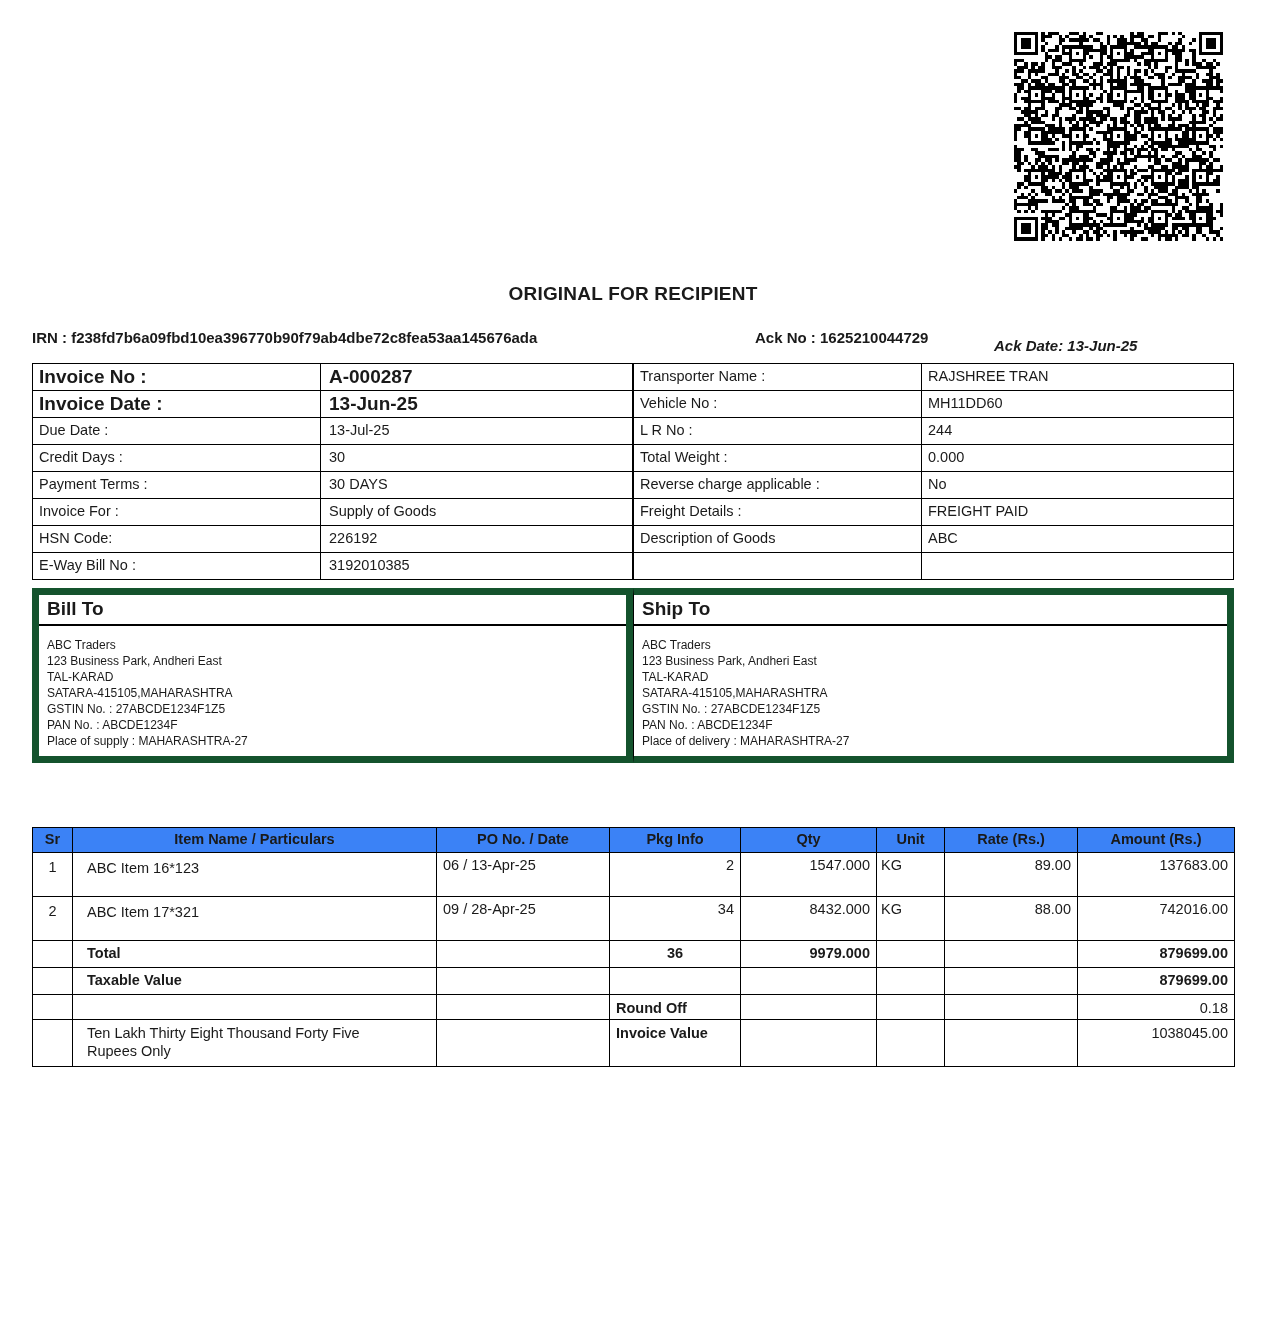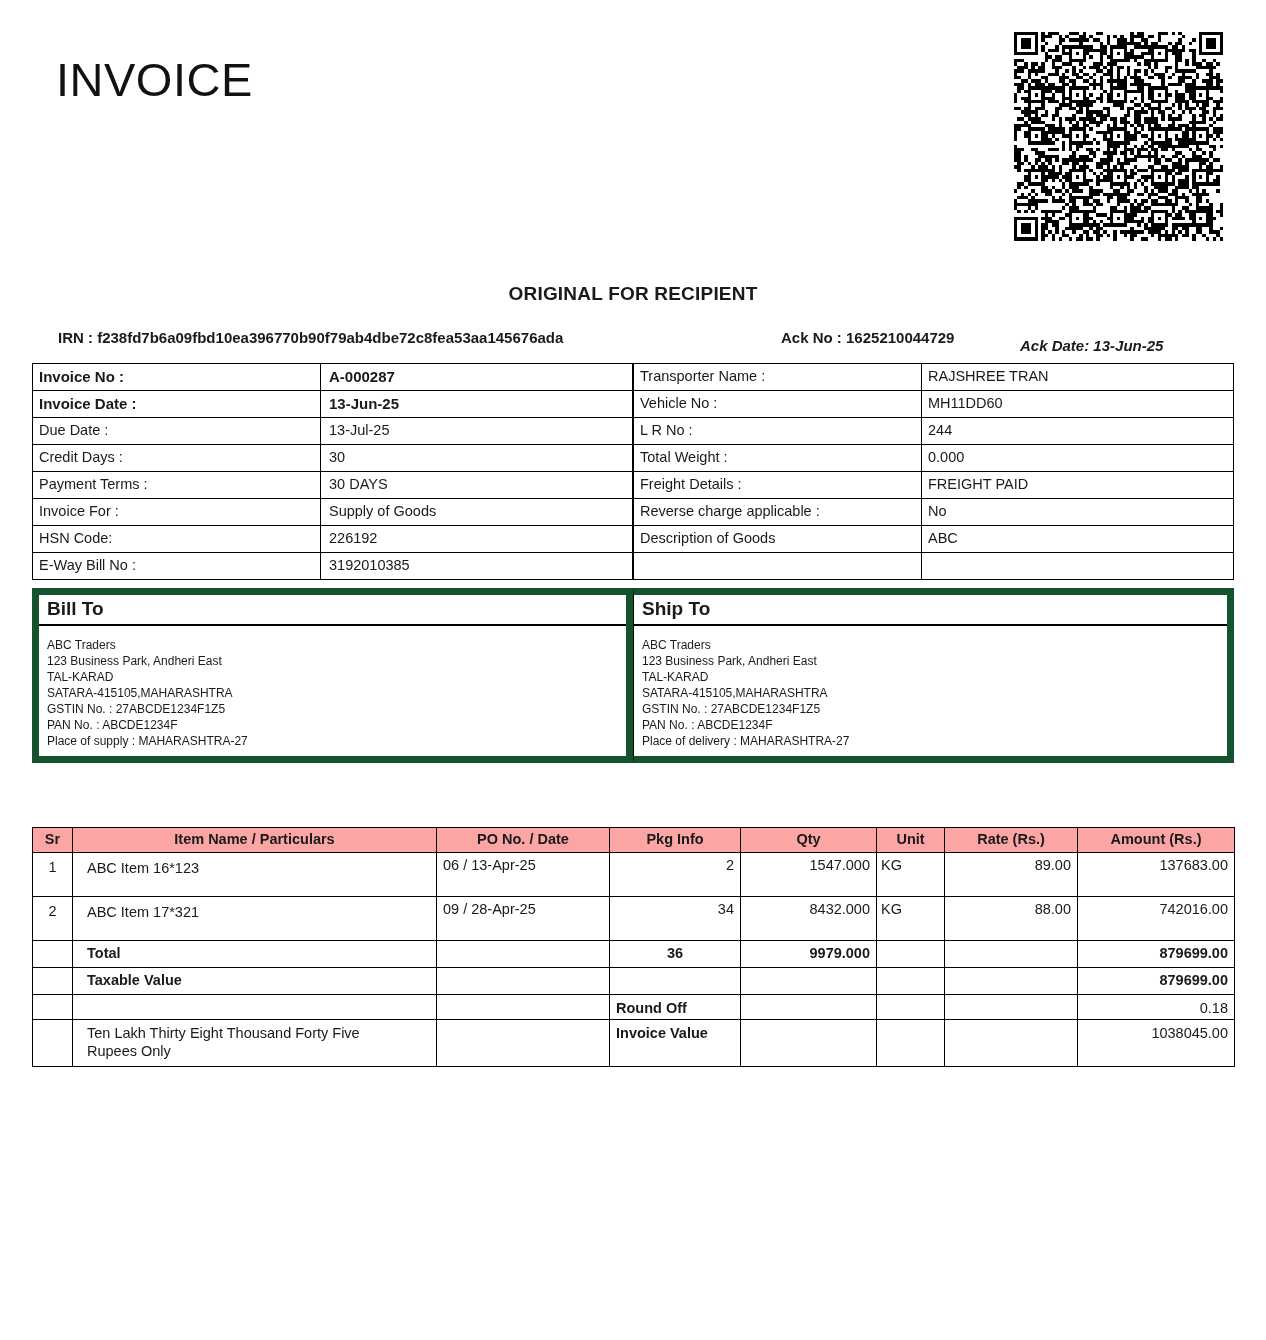--- a/index.html
+++ b/index.html
@@ -45,21 +45,20 @@
   }
 
   
   .irn-row {
     position: absolute;
     left: 32px; top: 329px;
     width: 1202px;
     height: 24px;
     font-size: 15px;
     font-weight: bold;
-    margin-left: 26px;
   }
   .irn-row .irn { position: absolute; left: 0; top: 0; white-space: nowrap; }
   .irn-row .ack-no { position: absolute; left: 723px; top: 0; white-space: nowrap; }
   .irn-row .ack-date { position: absolute; left: 962px; top: 8px; white-space: nowrap; font-style: italic; }
 
   
   .details {
     position: absolute;
     left: 32px; top: 363px;
     width: 1202px;
@@ -74,21 +73,21 @@
   .details td {
     border: 1px solid #000;
     height: 27px;
     padding: 1px 6px;
     font-size: 14.5px;
     vertical-align: middle;
     line-height: 1.1;
   }
   .details .lbl { width: 48%; }
   .details .val { width: 52%; }
-  .details tr.strong td { font-weight: bold; font-size: 15px; }
+  .details tr.strong td { font-weight: bold; font-size: 19px; }
   .details .col.left .val { padding-left: 8px; }
   .details .col.left .val span { display: inline-block; min-width: 145px; }
   .details .col.right .val { padding-left: 6px; }
 
   
   .parties {
     position: absolute;
     left: 32px; top: 588px;
     width: 1202px;
     display: flex;
@@ -127,21 +126,21 @@
     table-layout: fixed;
   }
   .items th, .items td {
     border: 1px solid #000;
     font-size: 14.5px;
     padding: 2px 6px;
     vertical-align: top;
     line-height: 1.2;
   }
   .items thead th {
-    background: #fca5a5;
+    background: #3b82f6;
     font-weight: bold;
     text-align: center;
     height: 25px;
     vertical-align: middle;
     padding: 1px 4px;
   }
   .items td.c { text-align: center; }
   .items td.r { text-align: right; }
   .items td.l { text-align: left; }
   .items tbody tr.item td { height: 44px; }
@@ -175,21 +174,20 @@
   .w-qty   { width: 136px; }
   .w-unit  { width: 68px; }
   .w-rate  { width: 133px; }
   .w-amt   { width: 157px; }
 </style>
 </head>
 <body>
 
 <div class="page">
 
-  <div class="invoice-title">INVOICE</div>
 
   <div class="qr-wrap">
     <svg viewBox="0 0 61 61" shape-rendering="crispEdges" aria-hidden="true">
       <rect width="61" height="61" fill="#fff"></rect>
       <g fill="#000" id="qr-cells">
           <path d="M0 0h1v1h-1zM1 0h1v1h-1zM2 0h1v1h-1zM3 0h1v1h-1zM4 0h1v1h-1zM5 0h1v1h-1zM6 0h1v1h-1zM8 0h1v1h-1zM10 0h1v1h-1zM11 0h1v1h-1zM12 0h1v1h-1zM16 0h1v1h-1zM17 0h1v1h-1zM18 0h1v1h-1zM20 0h1v1h-1zM24 0h1v1h-1zM25 0h1v1h-1zM34 0h1v1h-1zM36 0h1v1h-1zM37 0h1v1h-1zM42 0h1v1h-1zM43 0h1v1h-1zM44 0h1v1h-1zM46 0h1v1h-1zM48 0h1v1h-1zM54 0h1v1h-1zM55 0h1v1h-1zM56 0h1v1h-1zM57 0h1v1h-1zM58 0h1v1h-1zM59 0h1v1h-1zM60 0h1v1h-1zM0 1h1v1h-1zM6 1h1v1h-1zM8 1h1v1h-1zM9 1h1v1h-1zM10 1h1v1h-1zM13 1h1v1h-1zM15 1h1v1h-1zM19 1h1v1h-1zM20 1h1v1h-1zM22 1h1v1h-1zM27 1h1v1h-1zM29 1h1v1h-1zM31 1h1v1h-1zM34 1h1v1h-1zM35 1h1v1h-1zM36 1h1v1h-1zM37 1h1v1h-1zM39 1h1v1h-1zM40 1h1v1h-1zM42 1h1v1h-1zM49 1h1v1h-1zM54 1h1v1h-1zM60 1h1v1h-1zM0 2h1v1h-1zM2 2h1v1h-1zM3 2h1v1h-1zM4 2h1v1h-1zM6 2h1v1h-1zM8 2h1v1h-1zM13 2h1v1h-1zM14 2h1v1h-1zM16 2h1v1h-1zM17 2h1v1h-1zM18 2h1v1h-1zM19 2h1v1h-1zM20 2h1v1h-1zM21 2h1v1h-1zM23 2h1v1h-1zM24 2h1v1h-1zM27 2h1v1h-1zM30 2h1v1h-1zM31 2h1v1h-1zM32 2h1v1h-1zM34 2h1v1h-1zM37 2h1v1h-1zM38 2h1v1h-1zM42 2h1v1h-1zM48 2h1v1h-1zM52 2h1v1h-1zM54 2h1v1h-1zM56 2h1v1h-1zM57 2h1v1h-1zM58 2h1v1h-1zM60 2h1v1h-1zM0 3h1v1h-1zM2 3h1v1h-1zM3 3h1v1h-1zM4 3h1v1h-1zM6 3h1v1h-1zM9 3h1v1h-1zM13 3h1v1h-1zM19 3h1v1h-1zM25 3h1v1h-1zM27 3h1v1h-1zM30 3h1v1h-1zM31 3h1v1h-1zM32 3h1v1h-1zM33 3h1v1h-1zM34 3h1v1h-1zM35 3h1v1h-1zM36 3h1v1h-1zM38 3h1v1h-1zM40 3h1v1h-1zM41 3h1v1h-1zM45 3h1v1h-1zM47 3h1v1h-1zM48 3h1v1h-1zM51 3h1v1h-1zM54 3h1v1h-1zM56 3h1v1h-1zM57 3h1v1h-1zM58 3h1v1h-1zM60 3h1v1h-1zM0 4h1v1h-1zM2 4h1v1h-1zM3 4h1v1h-1zM4 4h1v1h-1zM6 4h1v1h-1zM8 4h1v1h-1zM12 4h1v1h-1zM14 4h1v1h-1zM15 4h1v1h-1zM16 4h1v1h-1zM17 4h1v1h-1zM18 4h1v1h-1zM19 4h1v1h-1zM20 4h1v1h-1zM21 4h1v1h-1zM22 4h1v1h-1zM25 4h1v1h-1zM26 4h1v1h-1zM28 4h1v1h-1zM29 4h1v1h-1zM30 4h1v1h-1zM31 4h1v1h-1zM32 4h1v1h-1zM35 4h1v1h-1zM36 4h1v1h-1zM37 4h1v1h-1zM38 4h1v1h-1zM39 4h1v1h-1zM40 4h1v1h-1zM41 4h1v1h-1zM42 4h1v1h-1zM43 4h1v1h-1zM44 4h1v1h-1zM46 4h1v1h-1zM47 4h1v1h-1zM49 4h1v1h-1zM54 4h1v1h-1zM56 4h1v1h-1zM57 4h1v1h-1zM58 4h1v1h-1zM60 4h1v1h-1zM0 5h1v1h-1zM6 5h1v1h-1zM8 5h1v1h-1zM10 5h1v1h-1zM11 5h1v1h-1zM12 5h1v1h-1zM14 5h1v1h-1zM16 5h1v1h-1zM20 5h1v1h-1zM21 5h1v1h-1zM22 5h1v1h-1zM23 5h1v1h-1zM24 5h1v1h-1zM25 5h1v1h-1zM26 5h1v1h-1zM28 5h1v1h-1zM32 5h1v1h-1zM34 5h1v1h-1zM39 5h1v1h-1zM40 5h1v1h-1zM44 5h1v1h-1zM45 5h1v1h-1zM46 5h1v1h-1zM47 5h1v1h-1zM48 5h1v1h-1zM49 5h1v1h-1zM51 5h1v1h-1zM52 5h1v1h-1zM54 5h1v1h-1zM60 5h1v1h-1zM0 6h1v1h-1zM1 6h1v1h-1zM2 6h1v1h-1zM3 6h1v1h-1zM4 6h1v1h-1zM5 6h1v1h-1zM6 6h1v1h-1zM9 6h1v1h-1zM14 6h1v1h-1zM15 6h1v1h-1zM16 6h1v1h-1zM18 6h1v1h-1zM20 6h1v1h-1zM21 6h1v1h-1zM25 6h1v1h-1zM26 6h1v1h-1zM28 6h1v1h-1zM30 6h1v1h-1zM32 6h1v1h-1zM33 6h1v1h-1zM34 6h1v1h-1zM37 6h1v1h-1zM38 6h1v1h-1zM39 6h1v1h-1zM40 6h1v1h-1zM42 6h1v1h-1zM44 6h1v1h-1zM46 6h1v1h-1zM47 6h1v1h-1zM48 6h1v1h-1zM52 6h1v1h-1zM54 6h1v1h-1zM55 6h1v1h-1zM56 6h1v1h-1zM57 6h1v1h-1zM58 6h1v1h-1zM59 6h1v1h-1zM60 6h1v1h-1zM9 7h1v1h-1zM10 7h1v1h-1zM12 7h1v1h-1zM13 7h1v1h-1zM16 7h1v1h-1zM20 7h1v1h-1zM22 7h1v1h-1zM25 7h1v1h-1zM27 7h1v1h-1zM28 7h1v1h-1zM32 7h1v1h-1zM33 7h1v1h-1zM34 7h1v1h-1zM35 7h1v1h-1zM36 7h1v1h-1zM37 7h1v1h-1zM40 7h1v1h-1zM44 7h1v1h-1zM47 7h1v1h-1zM48 7h1v1h-1zM52 7h1v1h-1zM0 8h1v1h-1zM1 8h1v1h-1zM2 8h1v1h-1zM9 8h1v1h-1zM11 8h1v1h-1zM12 8h1v1h-1zM13 8h1v1h-1zM16 8h1v1h-1zM17 8h1v1h-1zM18 8h1v1h-1zM19 8h1v1h-1zM20 8h1v1h-1zM25 8h1v1h-1zM28 8h1v1h-1zM29 8h1v1h-1zM30 8h1v1h-1zM31 8h1v1h-1zM32 8h1v1h-1zM33 8h1v1h-1zM35 8h1v1h-1zM38 8h1v1h-1zM39 8h1v1h-1zM40 8h1v1h-1zM41 8h1v1h-1zM42 8h1v1h-1zM43 8h1v1h-1zM44 8h1v1h-1zM47 8h1v1h-1zM48 8h1v1h-1zM50 8h1v1h-1zM52 8h1v1h-1zM55 8h1v1h-1zM58 8h1v1h-1zM0 9h1v1h-1zM3 9h1v1h-1zM5 9h1v1h-1zM6 9h1v1h-1zM8 9h1v1h-1zM11 9h1v1h-1zM14 9h1v1h-1zM15 9h1v1h-1zM16 9h1v1h-1zM19 9h1v1h-1zM23 9h1v1h-1zM24 9h1v1h-1zM25 9h1v1h-1zM27 9h1v1h-1zM28 9h1v1h-1zM29 9h1v1h-1zM36 9h1v1h-1zM38 9h1v1h-1zM39 9h1v1h-1zM41 9h1v1h-1zM47 9h1v1h-1zM50 9h1v1h-1zM52 9h1v1h-1zM53 9h1v1h-1zM54 9h1v1h-1zM56 9h1v1h-1zM57 9h1v1h-1zM59 9h1v1h-1zM1 10h1v1h-1zM2 10h1v1h-1zM3 10h1v1h-1zM5 10h1v1h-1zM7 10h1v1h-1zM8 10h1v1h-1zM11 10h1v1h-1zM12 10h1v1h-1zM13 10h1v1h-1zM17 10h1v1h-1zM20 10h1v1h-1zM22 10h1v1h-1zM23 10h1v1h-1zM24 10h1v1h-1zM26 10h1v1h-1zM28 10h1v1h-1zM30 10h1v1h-1zM31 10h1v1h-1zM33 10h1v1h-1zM39 10h1v1h-1zM41 10h1v1h-1zM44 10h1v1h-1zM45 10h1v1h-1zM47 10h1v1h-1zM53 10h1v1h-1zM54 10h1v1h-1zM55 10h1v1h-1zM56 10h1v1h-1zM57 10h1v1h-1zM58 10h1v1h-1zM0 11h1v1h-1zM1 11h1v1h-1zM2 11h1v1h-1zM4 11h1v1h-1zM5 11h1v1h-1zM6 11h1v1h-1zM7 11h1v1h-1zM8 11h1v1h-1zM12 11h1v1h-1zM15 11h1v1h-1zM17 11h1v1h-1zM19 11h1v1h-1zM24 11h1v1h-1zM25 11h1v1h-1zM27 11h1v1h-1zM28 11h1v1h-1zM30 11h1v1h-1zM33 11h1v1h-1zM35 11h1v1h-1zM36 11h1v1h-1zM38 11h1v1h-1zM40 11h1v1h-1zM44 11h1v1h-1zM47 11h1v1h-1zM48 11h1v1h-1zM49 11h1v1h-1zM50 11h1v1h-1zM51 11h1v1h-1zM52 11h1v1h-1zM57 11h1v1h-1zM0 12h1v1h-1zM4 12h1v1h-1zM6 12h1v1h-1zM10 12h1v1h-1zM11 12h1v1h-1zM12 12h1v1h-1zM14 12h1v1h-1zM17 12h1v1h-1zM18 12h1v1h-1zM20 12h1v1h-1zM21 12h1v1h-1zM23 12h1v1h-1zM26 12h1v1h-1zM27 12h1v1h-1zM28 12h1v1h-1zM30 12h1v1h-1zM33 12h1v1h-1zM35 12h1v1h-1zM38 12h1v1h-1zM41 12h1v1h-1zM42 12h1v1h-1zM43 12h1v1h-1zM46 12h1v1h-1zM49 12h1v1h-1zM53 12h1v1h-1zM56 12h1v1h-1zM57 12h1v1h-1zM59 12h1v1h-1zM0 13h1v1h-1zM1 13h1v1h-1zM4 13h1v1h-1zM8 13h1v1h-1zM9 13h1v1h-1zM13 13h1v1h-1zM14 13h1v1h-1zM15 13h1v1h-1zM18 13h1v1h-1zM19 13h1v1h-1zM22 13h1v1h-1zM25 13h1v1h-1zM28 13h1v1h-1zM30 13h1v1h-1zM32 13h1v1h-1zM34 13h1v1h-1zM35 13h1v1h-1zM36 13h1v1h-1zM39 13h1v1h-1zM40 13h1v1h-1zM42 13h1v1h-1zM43 13h1v1h-1zM45 13h1v1h-1zM48 13h1v1h-1zM49 13h1v1h-1zM50 13h1v1h-1zM51 13h1v1h-1zM53 13h1v1h-1zM57 13h1v1h-1zM58 13h1v1h-1zM59 13h1v1h-1zM2 14h1v1h-1zM3 14h1v1h-1zM5 14h1v1h-1zM6 14h1v1h-1zM7 14h1v1h-1zM9 14h1v1h-1zM13 14h1v1h-1zM14 14h1v1h-1zM16 14h1v1h-1zM17 14h1v1h-1zM20 14h1v1h-1zM21 14h1v1h-1zM23 14h1v1h-1zM25 14h1v1h-1zM27 14h1v1h-1zM28 14h1v1h-1zM29 14h1v1h-1zM30 14h1v1h-1zM31 14h1v1h-1zM32 14h1v1h-1zM35 14h1v1h-1zM36 14h1v1h-1zM37 14h1v1h-1zM43 14h1v1h-1zM48 14h1v1h-1zM49 14h1v1h-1zM52 14h1v1h-1zM55 14h1v1h-1zM56 14h1v1h-1zM57 14h1v1h-1zM59 14h1v1h-1zM60 14h1v1h-1zM0 15h1v1h-1zM1 15h1v1h-1zM2 15h1v1h-1zM4 15h1v1h-1zM6 15h1v1h-1zM7 15h1v1h-1zM8 15h1v1h-1zM10 15h1v1h-1zM11 15h1v1h-1zM14 15h1v1h-1zM15 15h1v1h-1zM17 15h1v1h-1zM22 15h1v1h-1zM23 15h1v1h-1zM24 15h1v1h-1zM25 15h1v1h-1zM28 15h1v1h-1zM30 15h1v1h-1zM31 15h1v1h-1zM32 15h1v1h-1zM34 15h1v1h-1zM35 15h1v1h-1zM36 15h1v1h-1zM37 15h1v1h-1zM38 15h1v1h-1zM39 15h1v1h-1zM43 15h1v1h-1zM45 15h1v1h-1zM46 15h1v1h-1zM47 15h1v1h-1zM48 15h1v1h-1zM50 15h1v1h-1zM51 15h1v1h-1zM52 15h1v1h-1zM56 15h1v1h-1zM57 15h1v1h-1zM59 15h1v1h-1zM1 16h1v1h-1zM2 16h1v1h-1zM4 16h1v1h-1zM5 16h1v1h-1zM6 16h1v1h-1zM7 16h1v1h-1zM8 16h1v1h-1zM9 16h1v1h-1zM10 16h1v1h-1zM11 16h1v1h-1zM12 16h1v1h-1zM13 16h1v1h-1zM14 16h1v1h-1zM16 16h1v1h-1zM17 16h1v1h-1zM18 16h1v1h-1zM19 16h1v1h-1zM20 16h1v1h-1zM21 16h1v1h-1zM23 16h1v1h-1zM25 16h1v1h-1zM28 16h1v1h-1zM29 16h1v1h-1zM30 16h1v1h-1zM31 16h1v1h-1zM32 16h1v1h-1zM36 16h1v1h-1zM37 16h1v1h-1zM39 16h1v1h-1zM40 16h1v1h-1zM41 16h1v1h-1zM42 16h1v1h-1zM43 16h1v1h-1zM44 16h1v1h-1zM50 16h1v1h-1zM51 16h1v1h-1zM52 16h1v1h-1zM53 16h1v1h-1zM54 16h1v1h-1zM55 16h1v1h-1zM56 16h1v1h-1zM57 16h1v1h-1zM58 16h1v1h-1zM59 16h1v1h-1zM60 16h1v1h-1zM1 17h1v1h-1zM3 17h1v1h-1zM4 17h1v1h-1zM8 17h1v1h-1zM9 17h1v1h-1zM10 17h1v1h-1zM12 17h1v1h-1zM13 17h1v1h-1zM14 17h1v1h-1zM16 17h1v1h-1zM20 17h1v1h-1zM26 17h1v1h-1zM28 17h1v1h-1zM32 17h1v1h-1zM33 17h1v1h-1zM34 17h1v1h-1zM35 17h1v1h-1zM36 17h1v1h-1zM37 17h1v1h-1zM39 17h1v1h-1zM40 17h1v1h-1zM44 17h1v1h-1zM47 17h1v1h-1zM50 17h1v1h-1zM51 17h1v1h-1zM52 17h1v1h-1zM56 17h1v1h-1zM60 17h1v1h-1zM0 18h1v1h-1zM4 18h1v1h-1zM6 18h1v1h-1zM8 18h1v1h-1zM11 18h1v1h-1zM14 18h1v1h-1zM16 18h1v1h-1zM18 18h1v1h-1zM20 18h1v1h-1zM22 18h1v1h-1zM25 18h1v1h-1zM27 18h1v1h-1zM28 18h1v1h-1zM30 18h1v1h-1zM32 18h1v1h-1zM37 18h1v1h-1zM39 18h1v1h-1zM40 18h1v1h-1zM42 18h1v1h-1zM44 18h1v1h-1zM45 18h1v1h-1zM47 18h1v1h-1zM48 18h1v1h-1zM49 18h1v1h-1zM51 18h1v1h-1zM52 18h1v1h-1zM54 18h1v1h-1zM56 18h1v1h-1zM0 19h1v1h-1zM2 19h1v1h-1zM3 19h1v1h-1zM4 19h1v1h-1zM8 19h1v1h-1zM9 19h1v1h-1zM10 19h1v1h-1zM11 19h1v1h-1zM14 19h1v1h-1zM15 19h1v1h-1zM16 19h1v1h-1zM20 19h1v1h-1zM21 19h1v1h-1zM24 19h1v1h-1zM25 19h1v1h-1zM27 19h1v1h-1zM28 19h1v1h-1zM32 19h1v1h-1zM35 19h1v1h-1zM37 19h1v1h-1zM39 19h1v1h-1zM40 19h1v1h-1zM44 19h1v1h-1zM47 19h1v1h-1zM48 19h1v1h-1zM49 19h1v1h-1zM51 19h1v1h-1zM52 19h1v1h-1zM56 19h1v1h-1zM57 19h1v1h-1zM60 19h1v1h-1zM0 20h1v1h-1zM3 20h1v1h-1zM4 20h1v1h-1zM5 20h1v1h-1zM6 20h1v1h-1zM7 20h1v1h-1zM8 20h1v1h-1zM10 20h1v1h-1zM11 20h1v1h-1zM12 20h1v1h-1zM14 20h1v1h-1zM16 20h1v1h-1zM17 20h1v1h-1zM18 20h1v1h-1zM19 20h1v1h-1zM20 20h1v1h-1zM21 20h1v1h-1zM22 20h1v1h-1zM23 20h1v1h-1zM25 20h1v1h-1zM27 20h1v1h-1zM28 20h1v1h-1zM29 20h1v1h-1zM30 20h1v1h-1zM31 20h1v1h-1zM32 20h1v1h-1zM34 20h1v1h-1zM37 20h1v1h-1zM40 20h1v1h-1zM41 20h1v1h-1zM42 20h1v1h-1zM43 20h1v1h-1zM44 20h1v1h-1zM47 20h1v1h-1zM48 20h1v1h-1zM49 20h1v1h-1zM50 20h1v1h-1zM52 20h1v1h-1zM53 20h1v1h-1zM54 20h1v1h-1zM55 20h1v1h-1zM56 20h1v1h-1zM58 20h1v1h-1zM59 20h1v1h-1zM60 20h1v1h-1zM4 21h1v1h-1zM8 21h1v1h-1zM13 21h1v1h-1zM14 21h1v1h-1zM15 21h1v1h-1zM16 21h1v1h-1zM18 21h1v1h-1zM19 21h1v1h-1zM20 21h1v1h-1zM21 21h1v1h-1zM22 21h1v1h-1zM29 21h1v1h-1zM30 21h1v1h-1zM31 21h1v1h-1zM35 21h1v1h-1zM36 21h1v1h-1zM38 21h1v1h-1zM39 21h1v1h-1zM42 21h1v1h-1zM46 21h1v1h-1zM48 21h1v1h-1zM50 21h1v1h-1zM53 21h1v1h-1zM55 21h1v1h-1zM56 21h1v1h-1zM59 21h1v1h-1zM0 22h1v1h-1zM1 22h1v1h-1zM3 22h1v1h-1zM4 22h1v1h-1zM6 22h1v1h-1zM7 22h1v1h-1zM8 22h1v1h-1zM12 22h1v1h-1zM13 22h1v1h-1zM16 22h1v1h-1zM17 22h1v1h-1zM19 22h1v1h-1zM21 22h1v1h-1zM26 22h1v1h-1zM27 22h1v1h-1zM31 22h1v1h-1zM33 22h1v1h-1zM34 22h1v1h-1zM37 22h1v1h-1zM39 22h1v1h-1zM40 22h1v1h-1zM41 22h1v1h-1zM42 22h1v1h-1zM44 22h1v1h-1zM45 22h1v1h-1zM48 22h1v1h-1zM50 22h1v1h-1zM51 22h1v1h-1zM52 22h1v1h-1zM54 22h1v1h-1zM55 22h1v1h-1zM58 22h1v1h-1zM59 22h1v1h-1zM60 22h1v1h-1zM2 23h1v1h-1zM3 23h1v1h-1zM4 23h1v1h-1zM5 23h1v1h-1zM6 23h1v1h-1zM9 23h1v1h-1zM12 23h1v1h-1zM18 23h1v1h-1zM19 23h1v1h-1zM21 23h1v1h-1zM22 23h1v1h-1zM23 23h1v1h-1zM24 23h1v1h-1zM25 23h1v1h-1zM27 23h1v1h-1zM33 23h1v1h-1zM35 23h1v1h-1zM36 23h1v1h-1zM37 23h1v1h-1zM38 23h1v1h-1zM40 23h1v1h-1zM42 23h1v1h-1zM43 23h1v1h-1zM46 23h1v1h-1zM49 23h1v1h-1zM51 23h1v1h-1zM55 23h1v1h-1zM56 23h1v1h-1zM58 23h1v1h-1zM3 24h1v1h-1zM4 24h1v1h-1zM6 24h1v1h-1zM8 24h1v1h-1zM9 24h1v1h-1zM11 24h1v1h-1zM12 24h1v1h-1zM17 24h1v1h-1zM21 24h1v1h-1zM22 24h1v1h-1zM24 24h1v1h-1zM25 24h1v1h-1zM26 24h1v1h-1zM27 24h1v1h-1zM32 24h1v1h-1zM33 24h1v1h-1zM35 24h1v1h-1zM36 24h1v1h-1zM40 24h1v1h-1zM43 24h1v1h-1zM45 24h1v1h-1zM48 24h1v1h-1zM52 24h1v1h-1zM54 24h1v1h-1zM55 24h1v1h-1zM58 24h1v1h-1zM60 24h1v1h-1zM1 25h1v1h-1zM2 25h1v1h-1zM4 25h1v1h-1zM5 25h1v1h-1zM6 25h1v1h-1zM7 25h1v1h-1zM11 25h1v1h-1zM13 25h1v1h-1zM15 25h1v1h-1zM16 25h1v1h-1zM17 25h1v1h-1zM19 25h1v1h-1zM20 25h1v1h-1zM21 25h1v1h-1zM22 25h1v1h-1zM23 25h1v1h-1zM25 25h1v1h-1zM26 25h1v1h-1zM28 25h1v1h-1zM29 25h1v1h-1zM31 25h1v1h-1zM32 25h1v1h-1zM35 25h1v1h-1zM36 25h1v1h-1zM38 25h1v1h-1zM39 25h1v1h-1zM40 25h1v1h-1zM41 25h1v1h-1zM43 25h1v1h-1zM45 25h1v1h-1zM46 25h1v1h-1zM47 25h1v1h-1zM48 25h1v1h-1zM52 25h1v1h-1zM55 25h1v1h-1zM57 25h1v1h-1zM59 25h1v1h-1zM60 25h1v1h-1zM3 26h1v1h-1zM5 26h1v1h-1zM6 26h1v1h-1zM7 26h1v1h-1zM8 26h1v1h-1zM13 26h1v1h-1zM16 26h1v1h-1zM18 26h1v1h-1zM20 26h1v1h-1zM22 26h1v1h-1zM23 26h1v1h-1zM24 26h1v1h-1zM25 26h1v1h-1zM29 26h1v1h-1zM31 26h1v1h-1zM32 26h1v1h-1zM33 26h1v1h-1zM35 26h1v1h-1zM36 26h1v1h-1zM38 26h1v1h-1zM39 26h1v1h-1zM40 26h1v1h-1zM41 26h1v1h-1zM46 26h1v1h-1zM51 26h1v1h-1zM52 26h1v1h-1zM53 26h1v1h-1zM54 26h1v1h-1zM55 26h1v1h-1zM58 26h1v1h-1zM0 27h1v1h-1zM1 27h1v1h-1zM2 27h1v1h-1zM3 27h1v1h-1zM4 27h1v1h-1zM9 27h1v1h-1zM10 27h1v1h-1zM11 27h1v1h-1zM13 27h1v1h-1zM17 27h1v1h-1zM18 27h1v1h-1zM20 27h1v1h-1zM21 27h1v1h-1zM24 27h1v1h-1zM27 27h1v1h-1zM29 27h1v1h-1zM32 27h1v1h-1zM34 27h1v1h-1zM36 27h1v1h-1zM37 27h1v1h-1zM39 27h1v1h-1zM41 27h1v1h-1zM42 27h1v1h-1zM45 27h1v1h-1zM46 27h1v1h-1zM48 27h1v1h-1zM49 27h1v1h-1zM50 27h1v1h-1zM52 27h1v1h-1zM57 27h1v1h-1zM0 28h1v1h-1zM1 28h1v1h-1zM4 28h1v1h-1zM5 28h1v1h-1zM6 28h1v1h-1zM7 28h1v1h-1zM8 28h1v1h-1zM10 28h1v1h-1zM11 28h1v1h-1zM12 28h1v1h-1zM13 28h1v1h-1zM14 28h1v1h-1zM16 28h1v1h-1zM17 28h1v1h-1zM18 28h1v1h-1zM19 28h1v1h-1zM20 28h1v1h-1zM22 28h1v1h-1zM27 28h1v1h-1zM28 28h1v1h-1zM29 28h1v1h-1zM30 28h1v1h-1zM31 28h1v1h-1zM32 28h1v1h-1zM35 28h1v1h-1zM37 28h1v1h-1zM39 28h1v1h-1zM40 28h1v1h-1zM41 28h1v1h-1zM42 28h1v1h-1zM43 28h1v1h-1zM44 28h1v1h-1zM45 28h1v1h-1zM46 28h1v1h-1zM47 28h1v1h-1zM48 28h1v1h-1zM50 28h1v1h-1zM51 28h1v1h-1zM52 28h1v1h-1zM53 28h1v1h-1zM54 28h1v1h-1zM55 28h1v1h-1zM56 28h1v1h-1zM58 28h1v1h-1zM59 28h1v1h-1zM60 28h1v1h-1zM0 29h1v1h-1zM3 29h1v1h-1zM4 29h1v1h-1zM8 29h1v1h-1zM9 29h1v1h-1zM10 29h1v1h-1zM11 29h1v1h-1zM12 29h1v1h-1zM13 29h1v1h-1zM14 29h1v1h-1zM16 29h1v1h-1zM20 29h1v1h-1zM24 29h1v1h-1zM25 29h1v1h-1zM26 29h1v1h-1zM27 29h1v1h-1zM28 29h1v1h-1zM32 29h1v1h-1zM33 29h1v1h-1zM35 29h1v1h-1zM36 29h1v1h-1zM40 29h1v1h-1zM44 29h1v1h-1zM49 29h1v1h-1zM50 29h1v1h-1zM52 29h1v1h-1zM56 29h1v1h-1zM58 29h1v1h-1zM59 29h1v1h-1zM60 29h1v1h-1zM0 30h1v1h-1zM3 30h1v1h-1zM4 30h1v1h-1zM6 30h1v1h-1zM8 30h1v1h-1zM9 30h1v1h-1zM11 30h1v1h-1zM14 30h1v1h-1zM15 30h1v1h-1zM16 30h1v1h-1zM18 30h1v1h-1zM20 30h1v1h-1zM21 30h1v1h-1zM26 30h1v1h-1zM28 30h1v1h-1zM30 30h1v1h-1zM32 30h1v1h-1zM33 30h1v1h-1zM34 30h1v1h-1zM35 30h1v1h-1zM37 30h1v1h-1zM38 30h1v1h-1zM40 30h1v1h-1zM42 30h1v1h-1zM44 30h1v1h-1zM47 30h1v1h-1zM49 30h1v1h-1zM50 30h1v1h-1zM52 30h1v1h-1zM54 30h1v1h-1zM56 30h1v1h-1zM57 30h1v1h-1zM59 30h1v1h-1zM0 31h1v1h-1zM4 31h1v1h-1zM8 31h1v1h-1zM9 31h1v1h-1zM10 31h1v1h-1zM12 31h1v1h-1zM16 31h1v1h-1zM20 31h1v1h-1zM23 31h1v1h-1zM26 31h1v1h-1zM27 31h1v1h-1zM28 31h1v1h-1zM32 31h1v1h-1zM33 31h1v1h-1zM34 31h1v1h-1zM35 31h1v1h-1zM39 31h1v1h-1zM40 31h1v1h-1zM44 31h1v1h-1zM45 31h1v1h-1zM47 31h1v1h-1zM48 31h1v1h-1zM49 31h1v1h-1zM50 31h1v1h-1zM51 31h1v1h-1zM52 31h1v1h-1zM56 31h1v1h-1zM58 31h1v1h-1zM60 31h1v1h-1zM4 32h1v1h-1zM5 32h1v1h-1zM6 32h1v1h-1zM7 32h1v1h-1zM8 32h1v1h-1zM9 32h1v1h-1zM10 32h1v1h-1zM11 32h1v1h-1zM14 32h1v1h-1zM16 32h1v1h-1zM17 32h1v1h-1zM18 32h1v1h-1zM19 32h1v1h-1zM20 32h1v1h-1zM21 32h1v1h-1zM22 32h1v1h-1zM24 32h1v1h-1zM27 32h1v1h-1zM28 32h1v1h-1zM29 32h1v1h-1zM30 32h1v1h-1zM31 32h1v1h-1zM32 32h1v1h-1zM33 32h1v1h-1zM38 32h1v1h-1zM40 32h1v1h-1zM41 32h1v1h-1zM42 32h1v1h-1zM43 32h1v1h-1zM44 32h1v1h-1zM45 32h1v1h-1zM48 32h1v1h-1zM49 32h1v1h-1zM50 32h1v1h-1zM51 32h1v1h-1zM52 32h1v1h-1zM53 32h1v1h-1zM54 32h1v1h-1zM55 32h1v1h-1zM56 32h1v1h-1zM0 33h1v1h-1zM14 33h1v1h-1zM16 33h1v1h-1zM18 33h1v1h-1zM19 33h1v1h-1zM27 33h1v1h-1zM28 33h1v1h-1zM29 33h1v1h-1zM30 33h1v1h-1zM32 33h1v1h-1zM35 33h1v1h-1zM37 33h1v1h-1zM39 33h1v1h-1zM40 33h1v1h-1zM42 33h1v1h-1zM43 33h1v1h-1zM44 33h1v1h-1zM45 33h1v1h-1zM46 33h1v1h-1zM47 33h1v1h-1zM48 33h1v1h-1zM49 33h1v1h-1zM50 33h1v1h-1zM53 33h1v1h-1zM57 33h1v1h-1zM58 33h1v1h-1zM60 33h1v1h-1zM0 34h1v1h-1zM1 34h1v1h-1zM2 34h1v1h-1zM5 34h1v1h-1zM6 34h1v1h-1zM10 34h1v1h-1zM11 34h1v1h-1zM12 34h1v1h-1zM14 34h1v1h-1zM16 34h1v1h-1zM18 34h1v1h-1zM21 34h1v1h-1zM22 34h1v1h-1zM24 34h1v1h-1zM27 34h1v1h-1zM29 34h1v1h-1zM32 34h1v1h-1zM33 34h1v1h-1zM34 34h1v1h-1zM36 34h1v1h-1zM37 34h1v1h-1zM38 34h1v1h-1zM40 34h1v1h-1zM41 34h1v1h-1zM43 34h1v1h-1zM44 34h1v1h-1zM46 34h1v1h-1zM51 34h1v1h-1zM53 34h1v1h-1zM54 34h1v1h-1zM58 34h1v1h-1zM0 35h1v1h-1zM1 35h1v1h-1zM6 35h1v1h-1zM7 35h1v1h-1zM8 35h1v1h-1zM17 35h1v1h-1zM22 35h1v1h-1zM23 35h1v1h-1zM26 35h1v1h-1zM27 35h1v1h-1zM28 35h1v1h-1zM29 35h1v1h-1zM31 35h1v1h-1zM32 35h1v1h-1zM34 35h1v1h-1zM36 35h1v1h-1zM39 35h1v1h-1zM41 35h1v1h-1zM47 35h1v1h-1zM48 35h1v1h-1zM52 35h1v1h-1zM55 35h1v1h-1zM57 35h1v1h-1zM0 36h1v1h-1zM1 36h1v1h-1zM3 36h1v1h-1zM7 36h1v1h-1zM8 36h1v1h-1zM9 36h1v1h-1zM10 36h1v1h-1zM11 36h1v1h-1zM12 36h1v1h-1zM16 36h1v1h-1zM17 36h1v1h-1zM19 36h1v1h-1zM20 36h1v1h-1zM21 36h1v1h-1zM23 36h1v1h-1zM27 36h1v1h-1zM28 36h1v1h-1zM32 36h1v1h-1zM35 36h1v1h-1zM36 36h1v1h-1zM37 36h1v1h-1zM38 36h1v1h-1zM39 36h1v1h-1zM40 36h1v1h-1zM41 36h1v1h-1zM43 36h1v1h-1zM46 36h1v1h-1zM47 36h1v1h-1zM49 36h1v1h-1zM52 36h1v1h-1zM53 36h1v1h-1zM54 36h1v1h-1zM57 36h1v1h-1zM0 37h1v1h-1zM1 37h1v1h-1zM3 37h1v1h-1zM6 37h1v1h-1zM7 37h1v1h-1zM9 37h1v1h-1zM10 37h1v1h-1zM12 37h1v1h-1zM14 37h1v1h-1zM15 37h1v1h-1zM16 37h1v1h-1zM17 37h1v1h-1zM18 37h1v1h-1zM19 37h1v1h-1zM20 37h1v1h-1zM21 37h1v1h-1zM22 37h1v1h-1zM25 37h1v1h-1zM26 37h1v1h-1zM27 37h1v1h-1zM28 37h1v1h-1zM30 37h1v1h-1zM32 37h1v1h-1zM33 37h1v1h-1zM34 37h1v1h-1zM35 37h1v1h-1zM39 37h1v1h-1zM41 37h1v1h-1zM42 37h1v1h-1zM44 37h1v1h-1zM45 37h1v1h-1zM48 37h1v1h-1zM50 37h1v1h-1zM51 37h1v1h-1zM52 37h1v1h-1zM53 37h1v1h-1zM54 37h1v1h-1zM55 37h1v1h-1zM56 37h1v1h-1zM58 37h1v1h-1zM59 37h1v1h-1zM1 38h1v1h-1zM2 38h1v1h-1zM4 38h1v1h-1zM6 38h1v1h-1zM8 38h1v1h-1zM10 38h1v1h-1zM14 38h1v1h-1zM15 38h1v1h-1zM17 38h1v1h-1zM18 38h1v1h-1zM20 38h1v1h-1zM24 38h1v1h-1zM25 38h1v1h-1zM26 38h1v1h-1zM27 38h1v1h-1zM30 38h1v1h-1zM31 38h1v1h-1zM32 38h1v1h-1zM33 38h1v1h-1zM41 38h1v1h-1zM42 38h1v1h-1zM46 38h1v1h-1zM47 38h1v1h-1zM48 38h1v1h-1zM50 38h1v1h-1zM54 38h1v1h-1zM55 38h1v1h-1zM57 38h1v1h-1zM0 39h1v1h-1zM1 39h1v1h-1zM5 39h1v1h-1zM7 39h1v1h-1zM8 39h1v1h-1zM9 39h1v1h-1zM11 39h1v1h-1zM13 39h1v1h-1zM17 39h1v1h-1zM19 39h1v1h-1zM20 39h1v1h-1zM21 39h1v1h-1zM24 39h1v1h-1zM25 39h1v1h-1zM27 39h1v1h-1zM29 39h1v1h-1zM31 39h1v1h-1zM35 39h1v1h-1zM39 39h1v1h-1zM40 39h1v1h-1zM43 39h1v1h-1zM44 39h1v1h-1zM46 39h1v1h-1zM47 39h1v1h-1zM48 39h1v1h-1zM49 39h1v1h-1zM50 39h1v1h-1zM54 39h1v1h-1zM56 39h1v1h-1zM57 39h1v1h-1zM60 39h1v1h-1zM1 40h1v1h-1zM3 40h1v1h-1zM4 40h1v1h-1zM5 40h1v1h-1zM6 40h1v1h-1zM7 40h1v1h-1zM8 40h1v1h-1zM9 40h1v1h-1zM10 40h1v1h-1zM11 40h1v1h-1zM13 40h1v1h-1zM16 40h1v1h-1zM17 40h1v1h-1zM18 40h1v1h-1zM19 40h1v1h-1zM20 40h1v1h-1zM22 40h1v1h-1zM26 40h1v1h-1zM27 40h1v1h-1zM28 40h1v1h-1zM29 40h1v1h-1zM30 40h1v1h-1zM31 40h1v1h-1zM32 40h1v1h-1zM34 40h1v1h-1zM36 40h1v1h-1zM37 40h1v1h-1zM38 40h1v1h-1zM40 40h1v1h-1zM41 40h1v1h-1zM42 40h1v1h-1zM43 40h1v1h-1zM44 40h1v1h-1zM45 40h1v1h-1zM46 40h1v1h-1zM48 40h1v1h-1zM49 40h1v1h-1zM50 40h1v1h-1zM52 40h1v1h-1zM53 40h1v1h-1zM54 40h1v1h-1zM55 40h1v1h-1zM56 40h1v1h-1zM57 40h1v1h-1zM58 40h1v1h-1zM59 40h1v1h-1zM60 40h1v1h-1zM4 41h1v1h-1zM8 41h1v1h-1zM10 41h1v1h-1zM11 41h1v1h-1zM12 41h1v1h-1zM13 41h1v1h-1zM15 41h1v1h-1zM16 41h1v1h-1zM20 41h1v1h-1zM23 41h1v1h-1zM25 41h1v1h-1zM27 41h1v1h-1zM28 41h1v1h-1zM32 41h1v1h-1zM34 41h1v1h-1zM35 41h1v1h-1zM40 41h1v1h-1zM44 41h1v1h-1zM45 41h1v1h-1zM47 41h1v1h-1zM48 41h1v1h-1zM52 41h1v1h-1zM56 41h1v1h-1zM57 41h1v1h-1zM3 42h1v1h-1zM4 42h1v1h-1zM6 42h1v1h-1zM8 42h1v1h-1zM9 42h1v1h-1zM10 42h1v1h-1zM11 42h1v1h-1zM12 42h1v1h-1zM14 42h1v1h-1zM15 42h1v1h-1zM16 42h1v1h-1zM18 42h1v1h-1zM20 42h1v1h-1zM24 42h1v1h-1zM26 42h1v1h-1zM27 42h1v1h-1zM28 42h1v1h-1zM30 42h1v1h-1zM32 42h1v1h-1zM33 42h1v1h-1zM34 42h1v1h-1zM37 42h1v1h-1zM38 42h1v1h-1zM39 42h1v1h-1zM40 42h1v1h-1zM42 42h1v1h-1zM44 42h1v1h-1zM46 42h1v1h-1zM50 42h1v1h-1zM52 42h1v1h-1zM54 42h1v1h-1zM56 42h1v1h-1zM59 42h1v1h-1zM3 43h1v1h-1zM4 43h1v1h-1zM8 43h1v1h-1zM9 43h1v1h-1zM11 43h1v1h-1zM13 43h1v1h-1zM15 43h1v1h-1zM16 43h1v1h-1zM20 43h1v1h-1zM21 43h1v1h-1zM22 43h1v1h-1zM24 43h1v1h-1zM25 43h1v1h-1zM26 43h1v1h-1zM27 43h1v1h-1zM28 43h1v1h-1zM32 43h1v1h-1zM36 43h1v1h-1zM38 43h1v1h-1zM40 43h1v1h-1zM44 43h1v1h-1zM46 43h1v1h-1zM48 43h1v1h-1zM49 43h1v1h-1zM50 43h1v1h-1zM52 43h1v1h-1zM56 43h1v1h-1zM58 43h1v1h-1zM59 43h1v1h-1zM1 44h1v1h-1zM2 44h1v1h-1zM4 44h1v1h-1zM5 44h1v1h-1zM6 44h1v1h-1zM7 44h1v1h-1zM8 44h1v1h-1zM14 44h1v1h-1zM16 44h1v1h-1zM17 44h1v1h-1zM18 44h1v1h-1zM19 44h1v1h-1zM20 44h1v1h-1zM21 44h1v1h-1zM24 44h1v1h-1zM28 44h1v1h-1zM29 44h1v1h-1zM30 44h1v1h-1zM31 44h1v1h-1zM32 44h1v1h-1zM33 44h1v1h-1zM35 44h1v1h-1zM37 44h1v1h-1zM40 44h1v1h-1zM41 44h1v1h-1zM42 44h1v1h-1zM43 44h1v1h-1zM44 44h1v1h-1zM45 44h1v1h-1zM46 44h1v1h-1zM48 44h1v1h-1zM49 44h1v1h-1zM50 44h1v1h-1zM52 44h1v1h-1zM53 44h1v1h-1zM54 44h1v1h-1zM55 44h1v1h-1zM56 44h1v1h-1zM57 44h1v1h-1zM58 44h1v1h-1zM59 44h1v1h-1zM1 45h1v1h-1zM3 45h1v1h-1zM8 45h1v1h-1zM9 45h1v1h-1zM11 45h1v1h-1zM14 45h1v1h-1zM16 45h1v1h-1zM17 45h1v1h-1zM18 45h1v1h-1zM22 45h1v1h-1zM28 45h1v1h-1zM31 45h1v1h-1zM33 45h1v1h-1zM35 45h1v1h-1zM38 45h1v1h-1zM41 45h1v1h-1zM42 45h1v1h-1zM43 45h1v1h-1zM44 45h1v1h-1zM47 45h1v1h-1zM48 45h1v1h-1zM49 45h1v1h-1zM50 45h1v1h-1zM52 45h1v1h-1zM53 45h1v1h-1zM0 46h1v1h-1zM5 46h1v1h-1zM8 46h1v1h-1zM9 46h1v1h-1zM10 46h1v1h-1zM12 46h1v1h-1zM13 46h1v1h-1zM15 46h1v1h-1zM17 46h1v1h-1zM18 46h1v1h-1zM19 46h1v1h-1zM22 46h1v1h-1zM23 46h1v1h-1zM24 46h1v1h-1zM25 46h1v1h-1zM29 46h1v1h-1zM30 46h1v1h-1zM33 46h1v1h-1zM34 46h1v1h-1zM38 46h1v1h-1zM40 46h1v1h-1zM42 46h1v1h-1zM43 46h1v1h-1zM44 46h1v1h-1zM46 46h1v1h-1zM47 46h1v1h-1zM51 46h1v1h-1zM53 46h1v1h-1zM55 46h1v1h-1zM59 46h1v1h-1zM2 47h1v1h-1zM4 47h1v1h-1zM6 47h1v1h-1zM9 47h1v1h-1zM10 47h1v1h-1zM14 47h1v1h-1zM16 47h1v1h-1zM22 47h1v1h-1zM23 47h1v1h-1zM24 47h1v1h-1zM26 47h1v1h-1zM27 47h1v1h-1zM28 47h1v1h-1zM29 47h1v1h-1zM30 47h1v1h-1zM31 47h1v1h-1zM32 47h1v1h-1zM33 47h1v1h-1zM36 47h1v1h-1zM37 47h1v1h-1zM39 47h1v1h-1zM40 47h1v1h-1zM41 47h1v1h-1zM45 47h1v1h-1zM46 47h1v1h-1zM47 47h1v1h-1zM49 47h1v1h-1zM52 47h1v1h-1zM53 47h1v1h-1zM54 47h1v1h-1zM55 47h1v1h-1zM56 47h1v1h-1zM1 48h1v1h-1zM2 48h1v1h-1zM3 48h1v1h-1zM5 48h1v1h-1zM11 48h1v1h-1zM13 48h1v1h-1zM16 48h1v1h-1zM17 48h1v1h-1zM18 48h1v1h-1zM19 48h1v1h-1zM20 48h1v1h-1zM21 48h1v1h-1zM22 48h1v1h-1zM27 48h1v1h-1zM28 48h1v1h-1zM30 48h1v1h-1zM31 48h1v1h-1zM32 48h1v1h-1zM39 48h1v1h-1zM42 48h1v1h-1zM43 48h1v1h-1zM44 48h1v1h-1zM47 48h1v1h-1zM48 48h1v1h-1zM49 48h1v1h-1zM50 48h1v1h-1zM53 48h1v1h-1zM54 48h1v1h-1zM0 49h1v1h-1zM4 49h1v1h-1zM5 49h1v1h-1zM6 49h1v1h-1zM7 49h1v1h-1zM8 49h1v1h-1zM9 49h1v1h-1zM11 49h1v1h-1zM12 49h1v1h-1zM13 49h1v1h-1zM14 49h1v1h-1zM16 49h1v1h-1zM17 49h1v1h-1zM20 49h1v1h-1zM21 49h1v1h-1zM23 49h1v1h-1zM24 49h1v1h-1zM27 49h1v1h-1zM30 49h1v1h-1zM31 49h1v1h-1zM32 49h1v1h-1zM33 49h1v1h-1zM35 49h1v1h-1zM37 49h1v1h-1zM38 49h1v1h-1zM40 49h1v1h-1zM41 49h1v1h-1zM44 49h1v1h-1zM45 49h1v1h-1zM47 49h1v1h-1zM50 49h1v1h-1zM53 49h1v1h-1zM54 49h1v1h-1zM56 49h1v1h-1zM0 50h1v1h-1zM1 50h1v1h-1zM2 50h1v1h-1zM3 50h1v1h-1zM4 50h1v1h-1zM5 50h1v1h-1zM6 50h1v1h-1zM15 50h1v1h-1zM17 50h1v1h-1zM20 50h1v1h-1zM21 50h1v1h-1zM22 50h1v1h-1zM24 50h1v1h-1zM25 50h1v1h-1zM30 50h1v1h-1zM34 50h1v1h-1zM36 50h1v1h-1zM37 50h1v1h-1zM40 50h1v1h-1zM41 50h1v1h-1zM42 50h1v1h-1zM43 50h1v1h-1zM44 50h1v1h-1zM45 50h1v1h-1zM46 50h1v1h-1zM47 50h1v1h-1zM51 50h1v1h-1zM53 50h1v1h-1zM57 50h1v1h-1zM60 50h1v1h-1zM0 51h1v1h-1zM4 51h1v1h-1zM6 51h1v1h-1zM14 51h1v1h-1zM16 51h1v1h-1zM17 51h1v1h-1zM18 51h1v1h-1zM23 51h1v1h-1zM28 51h1v1h-1zM29 51h1v1h-1zM32 51h1v1h-1zM34 51h1v1h-1zM35 51h1v1h-1zM36 51h1v1h-1zM38 51h1v1h-1zM39 51h1v1h-1zM46 51h1v1h-1zM49 51h1v1h-1zM50 51h1v1h-1zM53 51h1v1h-1zM54 51h1v1h-1zM55 51h1v1h-1zM56 51h1v1h-1zM57 51h1v1h-1zM60 51h1v1h-1zM1 52h1v1h-1zM3 52h1v1h-1zM5 52h1v1h-1zM8 52h1v1h-1zM9 52h1v1h-1zM10 52h1v1h-1zM11 52h1v1h-1zM12 52h1v1h-1zM13 52h1v1h-1zM16 52h1v1h-1zM17 52h1v1h-1zM18 52h1v1h-1zM19 52h1v1h-1zM20 52h1v1h-1zM21 52h1v1h-1zM22 52h1v1h-1zM23 52h1v1h-1zM28 52h1v1h-1zM29 52h1v1h-1zM30 52h1v1h-1zM31 52h1v1h-1zM32 52h1v1h-1zM34 52h1v1h-1zM35 52h1v1h-1zM36 52h1v1h-1zM37 52h1v1h-1zM38 52h1v1h-1zM40 52h1v1h-1zM41 52h1v1h-1zM42 52h1v1h-1zM43 52h1v1h-1zM44 52h1v1h-1zM46 52h1v1h-1zM48 52h1v1h-1zM50 52h1v1h-1zM51 52h1v1h-1zM52 52h1v1h-1zM53 52h1v1h-1zM54 52h1v1h-1zM55 52h1v1h-1zM56 52h1v1h-1zM57 52h1v1h-1zM59 52h1v1h-1zM60 52h1v1h-1zM9 53h1v1h-1zM11 53h1v1h-1zM15 53h1v1h-1zM16 53h1v1h-1zM20 53h1v1h-1zM21 53h1v1h-1zM24 53h1v1h-1zM25 53h1v1h-1zM26 53h1v1h-1zM28 53h1v1h-1zM32 53h1v1h-1zM33 53h1v1h-1zM34 53h1v1h-1zM35 53h1v1h-1zM40 53h1v1h-1zM44 53h1v1h-1zM45 53h1v1h-1zM47 53h1v1h-1zM48 53h1v1h-1zM51 53h1v1h-1zM52 53h1v1h-1zM56 53h1v1h-1zM57 53h1v1h-1zM60 53h1v1h-1zM0 54h1v1h-1zM1 54h1v1h-1zM2 54h1v1h-1zM3 54h1v1h-1zM4 54h1v1h-1zM5 54h1v1h-1zM6 54h1v1h-1zM8 54h1v1h-1zM9 54h1v1h-1zM10 54h1v1h-1zM13 54h1v1h-1zM14 54h1v1h-1zM16 54h1v1h-1zM18 54h1v1h-1zM20 54h1v1h-1zM21 54h1v1h-1zM22 54h1v1h-1zM27 54h1v1h-1zM28 54h1v1h-1zM30 54h1v1h-1zM32 54h1v1h-1zM33 54h1v1h-1zM34 54h1v1h-1zM37 54h1v1h-1zM39 54h1v1h-1zM40 54h1v1h-1zM42 54h1v1h-1zM44 54h1v1h-1zM46 54h1v1h-1zM47 54h1v1h-1zM48 54h1v1h-1zM49 54h1v1h-1zM51 54h1v1h-1zM52 54h1v1h-1zM54 54h1v1h-1zM56 54h1v1h-1zM57 54h1v1h-1zM58 54h1v1h-1zM0 55h1v1h-1zM6 55h1v1h-1zM9 55h1v1h-1zM10 55h1v1h-1zM11 55h1v1h-1zM12 55h1v1h-1zM16 55h1v1h-1zM20 55h1v1h-1zM21 55h1v1h-1zM23 55h1v1h-1zM25 55h1v1h-1zM28 55h1v1h-1zM32 55h1v1h-1zM33 55h1v1h-1zM34 55h1v1h-1zM35 55h1v1h-1zM36 55h1v1h-1zM37 55h1v1h-1zM39 55h1v1h-1zM40 55h1v1h-1zM44 55h1v1h-1zM52 55h1v1h-1zM56 55h1v1h-1zM57 55h1v1h-1zM0 56h1v1h-1zM2 56h1v1h-1zM3 56h1v1h-1zM4 56h1v1h-1zM6 56h1v1h-1zM8 56h1v1h-1zM9 56h1v1h-1zM11 56h1v1h-1zM12 56h1v1h-1zM16 56h1v1h-1zM17 56h1v1h-1zM18 56h1v1h-1zM19 56h1v1h-1zM20 56h1v1h-1zM21 56h1v1h-1zM22 56h1v1h-1zM23 56h1v1h-1zM24 56h1v1h-1zM26 56h1v1h-1zM27 56h1v1h-1zM28 56h1v1h-1zM29 56h1v1h-1zM30 56h1v1h-1zM31 56h1v1h-1zM32 56h1v1h-1zM36 56h1v1h-1zM38 56h1v1h-1zM40 56h1v1h-1zM41 56h1v1h-1zM42 56h1v1h-1zM43 56h1v1h-1zM44 56h1v1h-1zM46 56h1v1h-1zM47 56h1v1h-1zM48 56h1v1h-1zM49 56h1v1h-1zM50 56h1v1h-1zM51 56h1v1h-1zM52 56h1v1h-1zM53 56h1v1h-1zM54 56h1v1h-1zM55 56h1v1h-1zM56 56h1v1h-1zM57 56h1v1h-1zM0 57h1v1h-1zM2 57h1v1h-1zM3 57h1v1h-1zM4 57h1v1h-1zM6 57h1v1h-1zM8 57h1v1h-1zM9 57h1v1h-1zM12 57h1v1h-1zM15 57h1v1h-1zM16 57h1v1h-1zM17 57h1v1h-1zM18 57h1v1h-1zM19 57h1v1h-1zM22 57h1v1h-1zM24 57h1v1h-1zM25 57h1v1h-1zM34 57h1v1h-1zM38 57h1v1h-1zM39 57h1v1h-1zM40 57h1v1h-1zM41 57h1v1h-1zM42 57h1v1h-1zM43 57h1v1h-1zM46 57h1v1h-1zM47 57h1v1h-1zM49 57h1v1h-1zM50 57h1v1h-1zM53 57h1v1h-1zM54 57h1v1h-1zM57 57h1v1h-1zM60 57h1v1h-1zM0 58h1v1h-1zM2 58h1v1h-1zM3 58h1v1h-1zM4 58h1v1h-1zM6 58h1v1h-1zM8 58h1v1h-1zM10 58h1v1h-1zM12 58h1v1h-1zM14 58h1v1h-1zM17 58h1v1h-1zM20 58h1v1h-1zM21 58h1v1h-1zM23 58h1v1h-1zM24 58h1v1h-1zM26 58h1v1h-1zM29 58h1v1h-1zM31 58h1v1h-1zM32 58h1v1h-1zM33 58h1v1h-1zM34 58h1v1h-1zM35 58h1v1h-1zM36 58h1v1h-1zM37 58h1v1h-1zM39 58h1v1h-1zM40 58h1v1h-1zM41 58h1v1h-1zM42 58h1v1h-1zM44 58h1v1h-1zM46 58h1v1h-1zM48 58h1v1h-1zM50 58h1v1h-1zM53 58h1v1h-1zM54 58h1v1h-1zM57 58h1v1h-1zM58 58h1v1h-1zM59 58h1v1h-1zM0 59h1v1h-1zM6 59h1v1h-1zM8 59h1v1h-1zM9 59h1v1h-1zM11 59h1v1h-1zM14 59h1v1h-1zM15 59h1v1h-1zM19 59h1v1h-1zM21 59h1v1h-1zM24 59h1v1h-1zM25 59h1v1h-1zM27 59h1v1h-1zM29 59h1v1h-1zM32 59h1v1h-1zM34 59h1v1h-1zM35 59h1v1h-1zM40 59h1v1h-1zM42 59h1v1h-1zM43 59h1v1h-1zM44 59h1v1h-1zM45 59h1v1h-1zM46 59h1v1h-1zM47 59h1v1h-1zM49 59h1v1h-1zM50 59h1v1h-1zM52 59h1v1h-1zM55 59h1v1h-1zM59 59h1v1h-1zM0 60h1v1h-1zM1 60h1v1h-1zM2 60h1v1h-1zM3 60h1v1h-1zM4 60h1v1h-1zM5 60h1v1h-1zM6 60h1v1h-1zM8 60h1v1h-1zM11 60h1v1h-1zM13 60h1v1h-1zM16 60h1v1h-1zM18 60h1v1h-1zM19 60h1v1h-1zM21 60h1v1h-1zM22 60h1v1h-1zM24 60h1v1h-1zM29 60h1v1h-1zM34 60h1v1h-1zM37 60h1v1h-1zM38 60h1v1h-1zM42 60h1v1h-1zM44 60h1v1h-1zM45 60h1v1h-1zM47 60h1v1h-1zM52 60h1v1h-1zM56 60h1v1h-1zM58 60h1v1h-1zM60 60h1v1h-1z" fill="#000"></path>
         </g>
     </svg>
   </div>
 
@@ -253,26 +251,26 @@
             </tr>
             <tr>
               <td class="lbl">L R No :</td>
               <td class="val">244</td>
             </tr>
             <tr>
               <td class="lbl">Total Weight :</td>
               <td class="val">0.000</td>
             </tr>
             <tr>
+              <td class="lbl">Reverse charge applicable :</td>
+              <td class="val">No</td>
+            </tr>
+            <tr>
               <td class="lbl">Freight Details :</td>
               <td class="val">FREIGHT PAID</td>
-            </tr>
-            <tr>
-              <td class="lbl">Reverse charge applicable :</td>
-              <td class="val">No</td>
             </tr>
             <tr>
               <td class="lbl">Description of Goods</td>
               <td class="val">ABC</td>
             </tr>
             <tr>
               <td class="lbl"></td>
               <td class="val"></td>
             </tr>
           </tbody>

